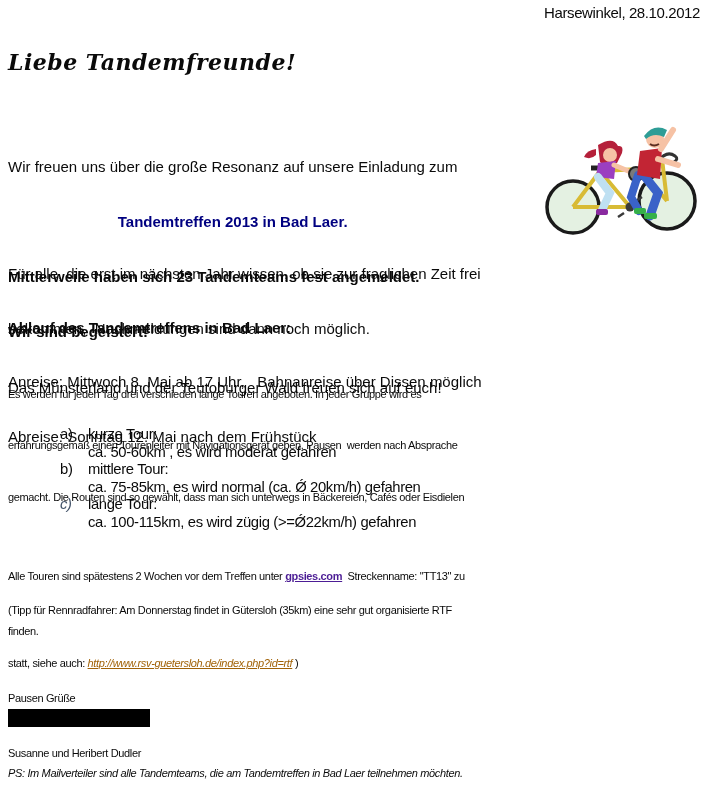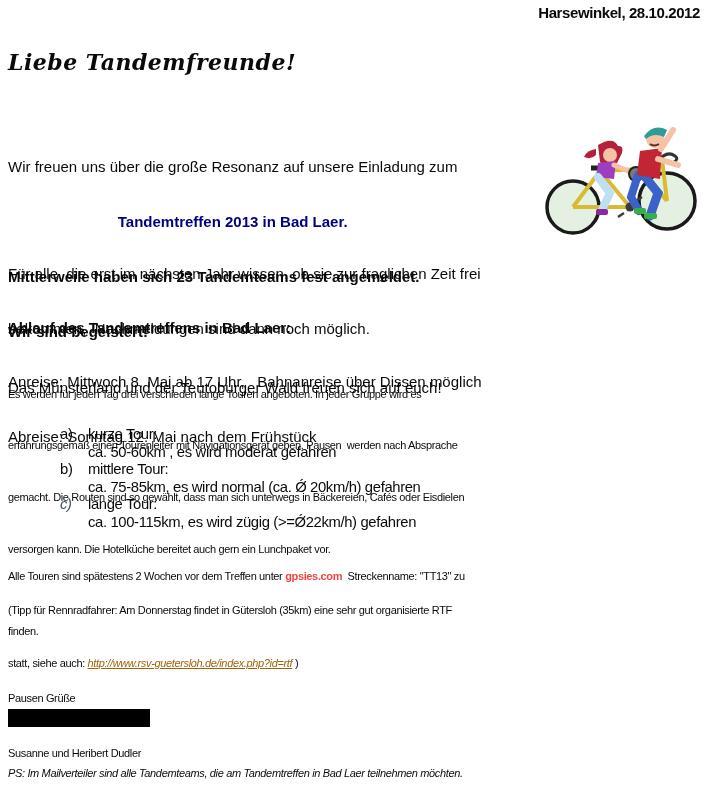--- a/index.html
+++ b/index.html
@@ -5,35 +5,35 @@
   html,body{margin:0;padding:0;background:#ffffff;}
   .page{
     position:relative;width:707px;height:799px;background:#ffffff;overflow:hidden;
     font-family:"Liberation Sans",sans-serif;color:#0a0a0a;
   }
   .abs{position:absolute;}
   .std{font-size:15px;line-height:18.4px;white-space:pre;}
   .narrow{font-size:11px;line-height:17.3px;letter-spacing:-0.35px;white-space:pre;}
   .b{font-weight:bold;}
   .navy{color:#000080;font-weight:bold;text-align:center;}
-  .date{top:4px;right:7px;font-size:15px;font-weight:700;letter-spacing:-0.4px;white-space:pre;}
+  .date{top:4px;right:7px;font-size:15px;font-weight:400;letter-spacing:-0.4px;white-space:pre;}
   .salutation{top:49px;left:8px;font-family:"DejaVu Serif","Liberation Serif",serif;
     font-style:italic;font-weight:600;font-size:22px;letter-spacing:0.5px;white-space:pre;}
   .intro{top:121px;left:8px;}
   .nachmeldung{top:228px;left:8px;}
   .ablauf{top:282px;left:8px;font-size:15px;line-height:18.3px;}
   .touren-intro{top:351px;left:8px;}
   .tour-list{top:426px;left:8px;font-size:14.8px;letter-spacing:-0.35px;}
   .tour-line{position:relative;height:17.5px;white-space:pre;}
   .tour-marker{position:absolute;left:52px;top:0;}
   .marker-c{color:#44546A;font-style:italic;}
   .tour-text{position:absolute;left:80px;top:0;}
   .alle{top:531px;left:8px;line-height:18.2px;}
   .tipp{top:566px;left:8px;line-height:17.8px;}
-  .link-bold{color:#ef4444;font-weight:bold;cursor:pointer;}
+  .link-bold{color:#4c1d95;font-weight:bold;text-decoration:underline;cursor:pointer;}
   .link-italic{color:#a16207;font-style:italic;text-decoration:underline;cursor:pointer;}
   .closing{top:652px;left:8px;line-height:18.4px;}
   .redaction{top:709px;left:8px;width:142px;height:18px;background:#000000;}
   .ps{top:765px;left:8px;font-style:italic;}
   .clipart{top:113px;left:536px;width:168px;height:127px;}
 </style>
 </head>
 <body>
 
 <div class="page">
@@ -94,21 +94,20 @@
   <div class="abs ablauf std">
     <div class="b">Ablauf des Tandemtreffens in Bad Laer:</div>
     <div>Anreise: Mittwoch 8. Mai ab 17 Uhr,   Bahnanreise über Dissen möglich</div>
     <div>Abreise: Sonntag 12. Mai nach dem Frühstück</div>
   </div>
 
   <div class="abs touren-intro narrow">
     <div>Es werden für jeden Tag drei verschieden lange Touren angeboten. In jeder Gruppe wird es</div>
     <div>erfahrungsgemäß einen Tourenleiter mit Navigationsgerät geben. Pausen  werden nach Absprache</div>
     <div>gemacht. Die Routen sind so gewählt, dass man sich unterwegs in Bäckereien, Cafés oder Eisdielen</div>
-    <div>versorgen kann. Die Hotelküche bereitet auch gern ein Lunchpaket vor.</div>
   </div>
 
   <div class="abs tour-list">
     <div class="tour-line">
       <span class="tour-marker">a)</span>
       <span class="tour-text">kurze Tour:</span>
     </div>
     <div class="tour-line">
       <span class="tour-text">ca. 50-60km , es wird moderat gefahren</span>
     </div>

